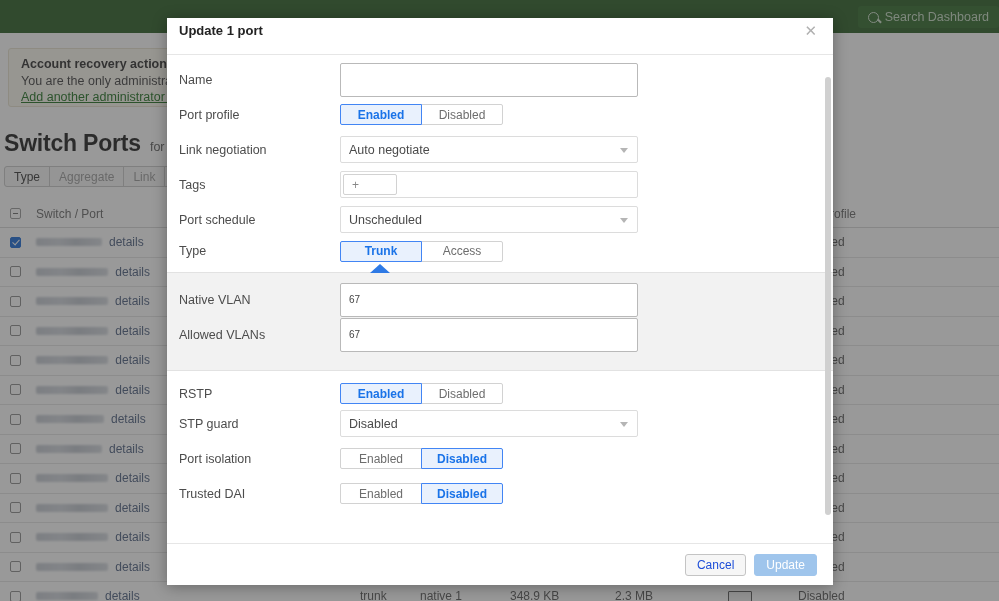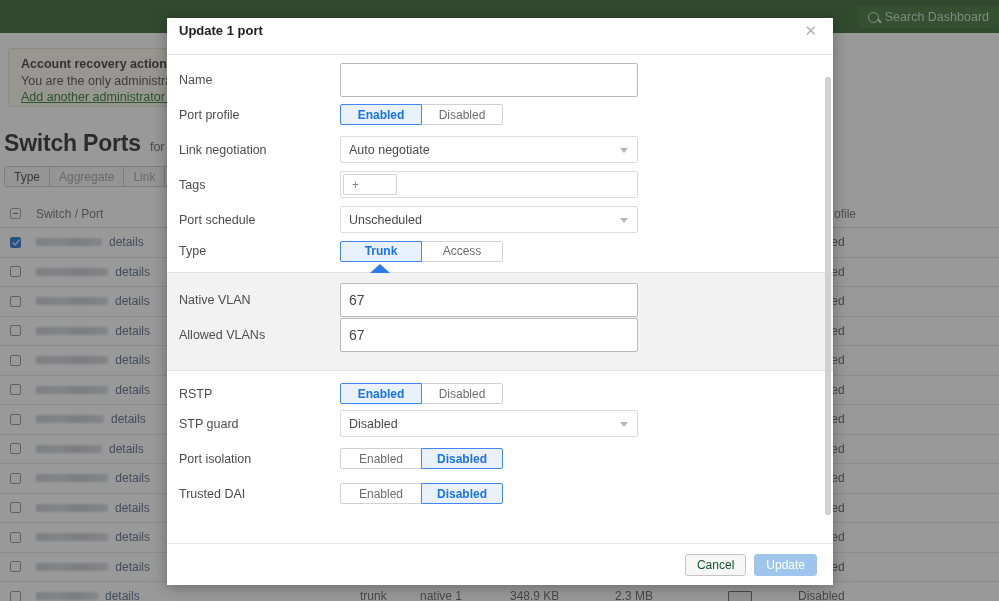--- a/index.html
+++ b/index.html
@@ -133,34 +133,34 @@
   }
   #modal-foot {
     height: 42px; flex: none; border-top: 1px solid #e6e6e6;
     display: flex; align-items: center; justify-content: flex-end;
     gap: 8px; padding-right: 16px;
   }
   .btn {
     height: 22px; padding: 0 11px; font-size: 12px; border-radius: 3px;
     display: flex; align-items: center; cursor: pointer;
   }
-  .btn-cancel { background: #f6f6f6; border: 1px solid #c4c4c4; color: #14532d; }
+  .btn-cancel { background: #f6f6f6; border: 1px solid #c4c4c4; color: #1d4ed8; }
   .btn-update { background: #9fc5ec; border: 1px solid #9fc5ec; color: #ffffff; }
 
   
   .frow {
     display: flex; align-items: center; padding: 0 0 0 12px;
     min-height: 35px;
   }
   .flabel { width: 161px; flex: none; font-size: 12.5px; color: #4c4c4c; }
   .fctl   { flex: 1; }
 
   .txtinput {
     width: 298px; height: 25px; border: 1px solid #b9b9b9; border-radius: 2px;
-    background: #fff; font-size: 14px; color: #444; padding: 16px 8px;
+    background: #fff; font-size: 10px; color: #444; padding: 16px 8px;
     font-family: "Liberation Sans", sans-serif;
   }
   .selectbox {
     width: 298px; height: 27px; border: 1px solid #dcdcdc; border-radius: 2px;
     background: #fff; font-size: 12.5px; color: #4a4a4a;
     display: flex; align-items: center; padding: 0 8px; position: relative;
   }
   .selectbox .caret {
     position: absolute; right: 9px; top: 50%; margin-top: -2px;
     width: 0; height: 0; border-left: 4.5px solid transparent;

